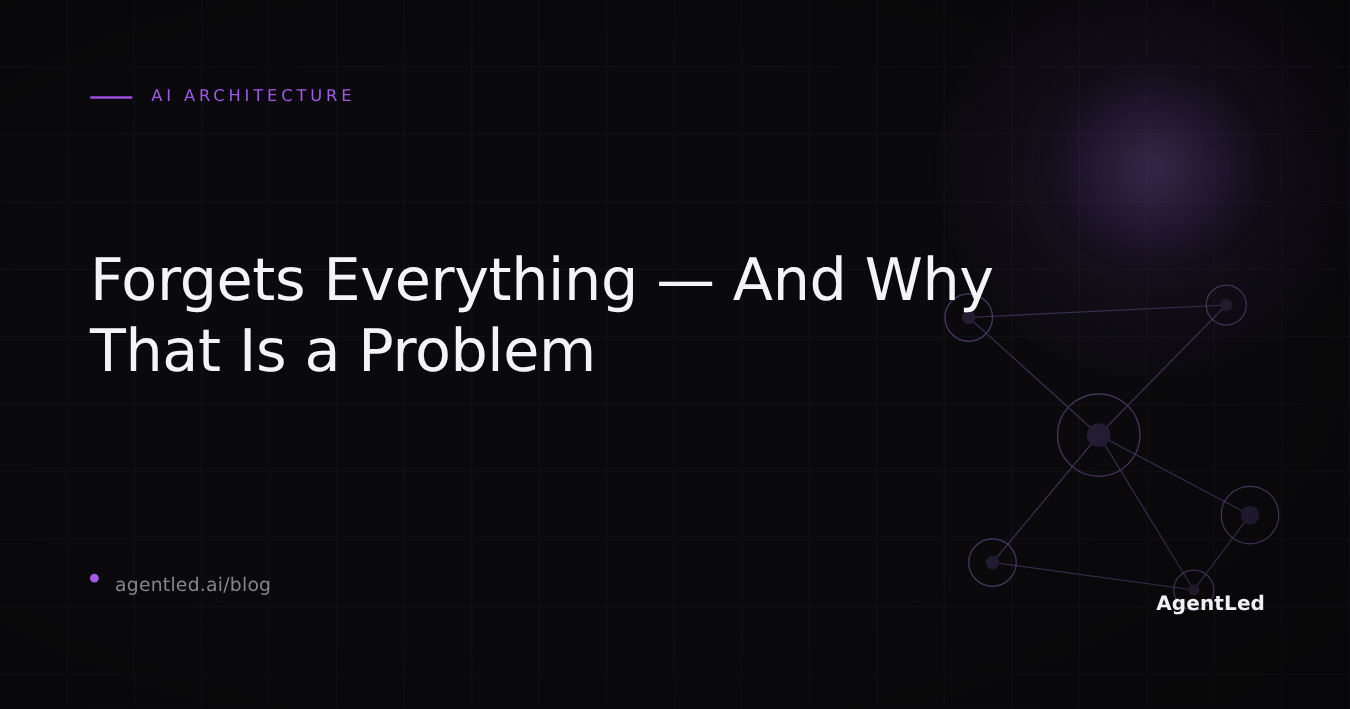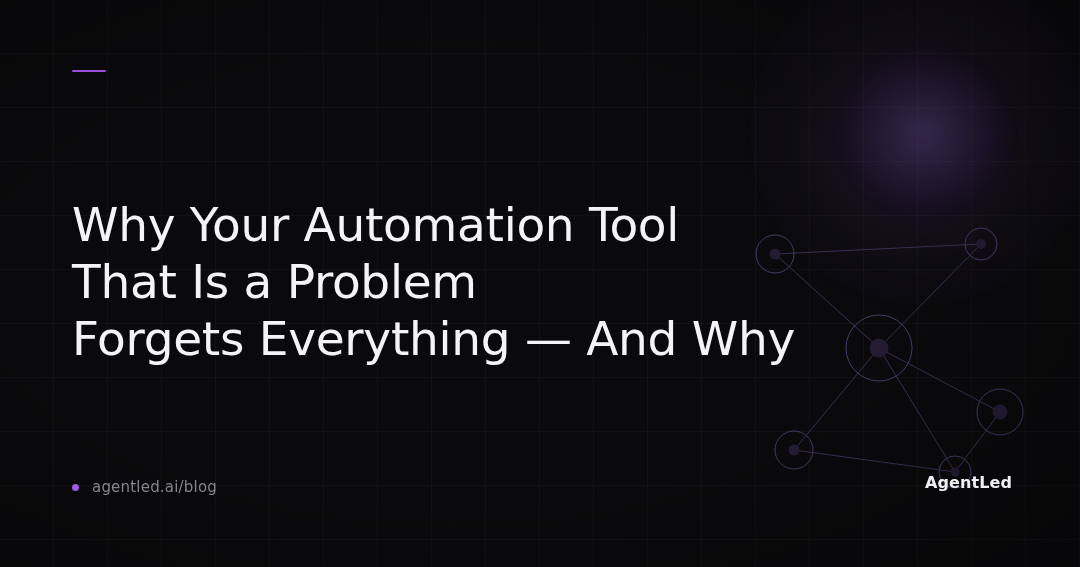--- a/index.html
+++ b/index.html
@@ -94,22 +94,22 @@
     font-size:47px;
     line-height:57px;
     font-weight:400;
     color:#f4f4f6;
     letter-spacing:-0.3px;
   }
   .headline-line { display:block; white-space:nowrap; }
 
   
   .footer-url {
-    position:absolute; left:72px; top:478px;
-    display:flex; align-items:center; gap:13px;
+    position:absolute; left:72px; top:459px;
+    display:flex; align-items:flex-start; gap:13px;
   }
   .url-dot {
     width:7px; height:7px; border-radius:50%;
     background:#a259e6;
     flex:0 0 auto;
   }
   .url-text {
     font-size:15px;
     color:#85858e;
     letter-spacing:0.2px;
@@ -156,26 +156,26 @@
         <circle cx="794" cy="450" r="5.5" fill="#241c33"></circle>
         <circle cx="955" cy="472" r="16" fill="none" stroke="#4a3a66" stroke-width="1"></circle>
         <circle cx="955" cy="472" r="4.5" fill="#241c33"></circle>
       </g>
   </svg>
 
   <div class="vignette"></div>
 
   <div class="eyebrow">
     <span class="eyebrow-dash"></span>
+    <span class="eyebrow-text">AI ARCHITECTURE</span>
   </div>
 
   <h1 class="headline">
-    <span class="headline-line">Why Your Automation Tool</span>
+    <span class="headline-line">Forgets Everything — And Why</span>
     <span class="headline-line">That Is a Problem</span>
-    <span class="headline-line">Forgets Everything — And Why</span>
   </h1>
 
   <div class="footer-url">
     <span class="url-dot"></span>
     <span class="url-text">agentled.ai/blog</span>
   </div>
 
   <div class="brand">AgentLed</div>
 
 </div>

